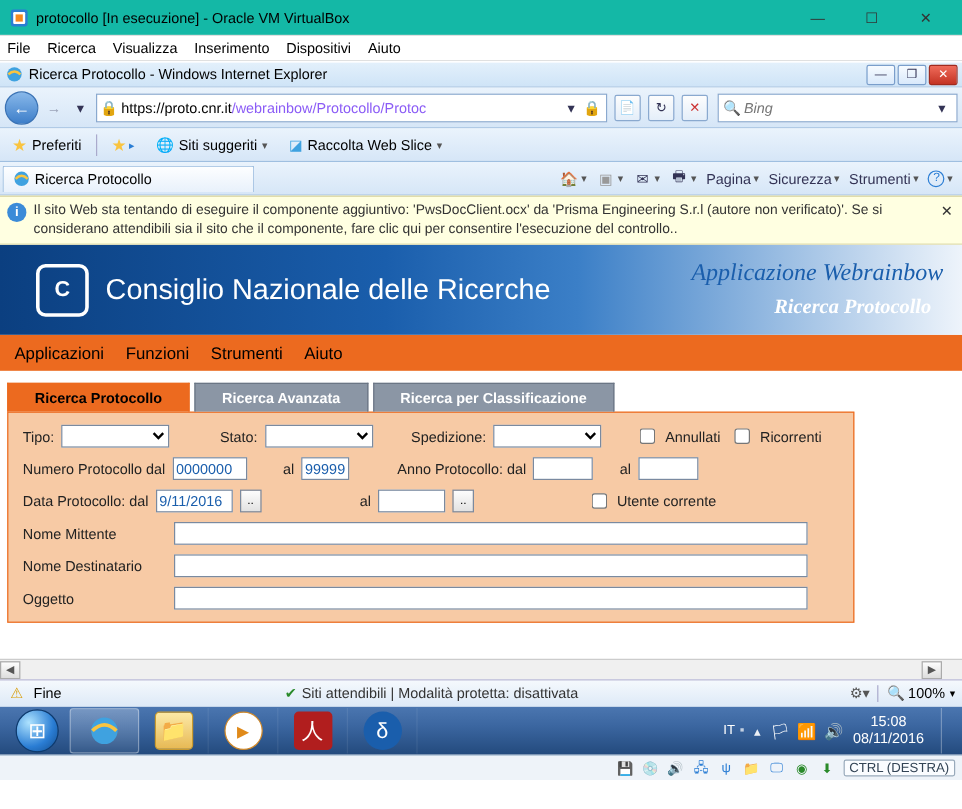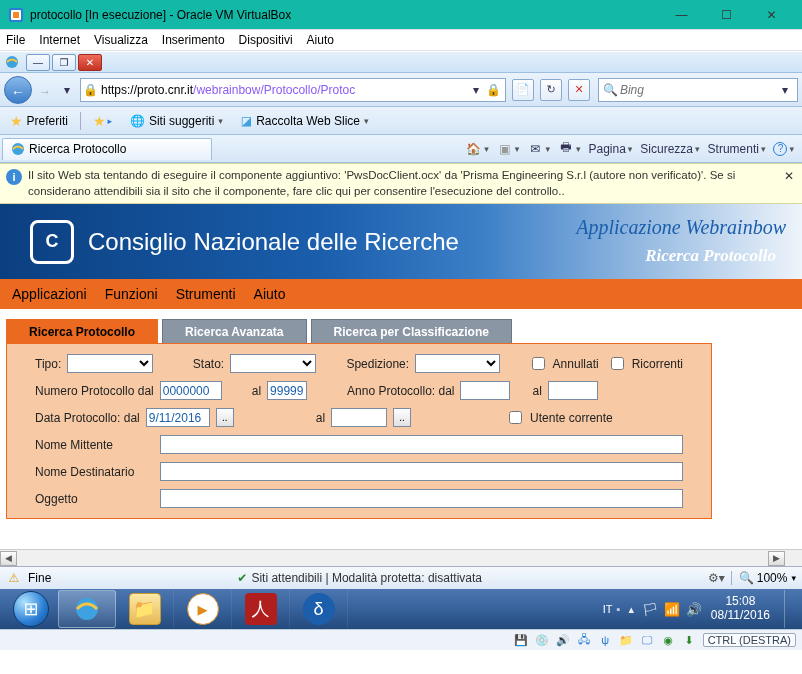--- a/index.html
+++ b/index.html
@@ -62,21 +62,21 @@
 .app-menu { height: 30px; background: #ec6a1f; display: flex; align-items: center; padding: 0 12px; gap: 18px; font-size: 14px; color: #000; }
 
 .form-area { padding: 10px 6px 0 6px; position:relative;}
 .tabs-row { display: flex; gap: 4px; margin-bottom: 0; }
 .ptab { height: 24px; padding: 0 22px; display: flex; align-items: center; font-size: 12px; font-weight: bold; color: #fff; background: #8b96a5; border:1px solid #6b7685; border-bottom:none;}
 .ptab.active { background: #ec6a1f; color: #000; border-color:#ec6a1f;}
 
 .action-col { position:absolute; right: 6px; top: 38px; width: 62px; display:flex; flex-direction:column; gap:4px;}
 .action-btn { height: 20px; background: #ec6a1f; border:1px solid #b74f16; color:#000; font-size:11.5px; display:flex; align-items:center; justify-content:center;}
 
-.form-box { background: #f7caa5; border: 1px solid #ec6a1f; padding: 10px 28px; width: 706px;}
+.form-box { background: #f7caa5; border: 1px solid #ec6a1f; padding: 10px 12px; width: 706px;}
 .frow { display: flex; align-items: center; margin-bottom: 8px; gap: 6px; font-size: 12px; color: #222;}
 .frow label { white-space: nowrap; }
 .sel, .txt { height: 19px; border: 1px solid #7a8aa0; background: #fff; font-size: 12px; padding: 0 2px;}
 .sel { width: 90px; }
 .txt { }
 .chk { margin: 0 2px 0 6px; }
 .smbtn { width: 18px; height: 19px; border:1px solid #7a8aa0; background: linear-gradient(#fdfdfd,#e2e2e2); font-size:10px;}
 .wide { width: 528px; }
 
 .hscroll { position:absolute; left:0; bottom:0; right:0; height:17px; background:#f0f0f0; border-top:1px solid #ccc; display:flex; align-items:center;}
@@ -126,34 +126,35 @@
   <span class="title">protocollo [In esecuzione] - Oracle VM VirtualBox</span>
   <div class="winbtns">
     <div class="winbtn">―</div>
     <div class="winbtn">☐</div>
     <div class="winbtn close">✕</div>
   </div>
 </div>
 
 <div class="menubar">
   <span>File</span>
-  <span>Internet</span>
+  <span>Ricerca</span>
   <span>Visualizza</span>
   <span>Inserimento</span>
   <span>Dispositivi</span>
   <span>Aiuto</span>
 </div>
 
 <div class="ie-titlebar">
   <span class="ie-icon">
     <svg width="14" height="14">
         <circle cx="7" cy="7" r="6" fill="#3fa2e0"></circle>
         <path d="M2 7 Q7 2 12 7" stroke="#f9c440" stroke-width="2" fill="none"></path>
       </svg>
   </span>
+  <span class="title">Ricerca Protocollo - Windows Internet Explorer</span>
   <div class="ie-wbtn">―</div>
   <div class="ie-wbtn">❐</div>
   <div class="ie-wbtn close">✕</div>
 </div>
 
 <div class="ie-nav">
   <div class="navbtn">←</div>
   <div class="navsmall" style="opacity:.4">→</div>
   <div class="navsmall">▾</div>
   <div class="addr-wrap">

